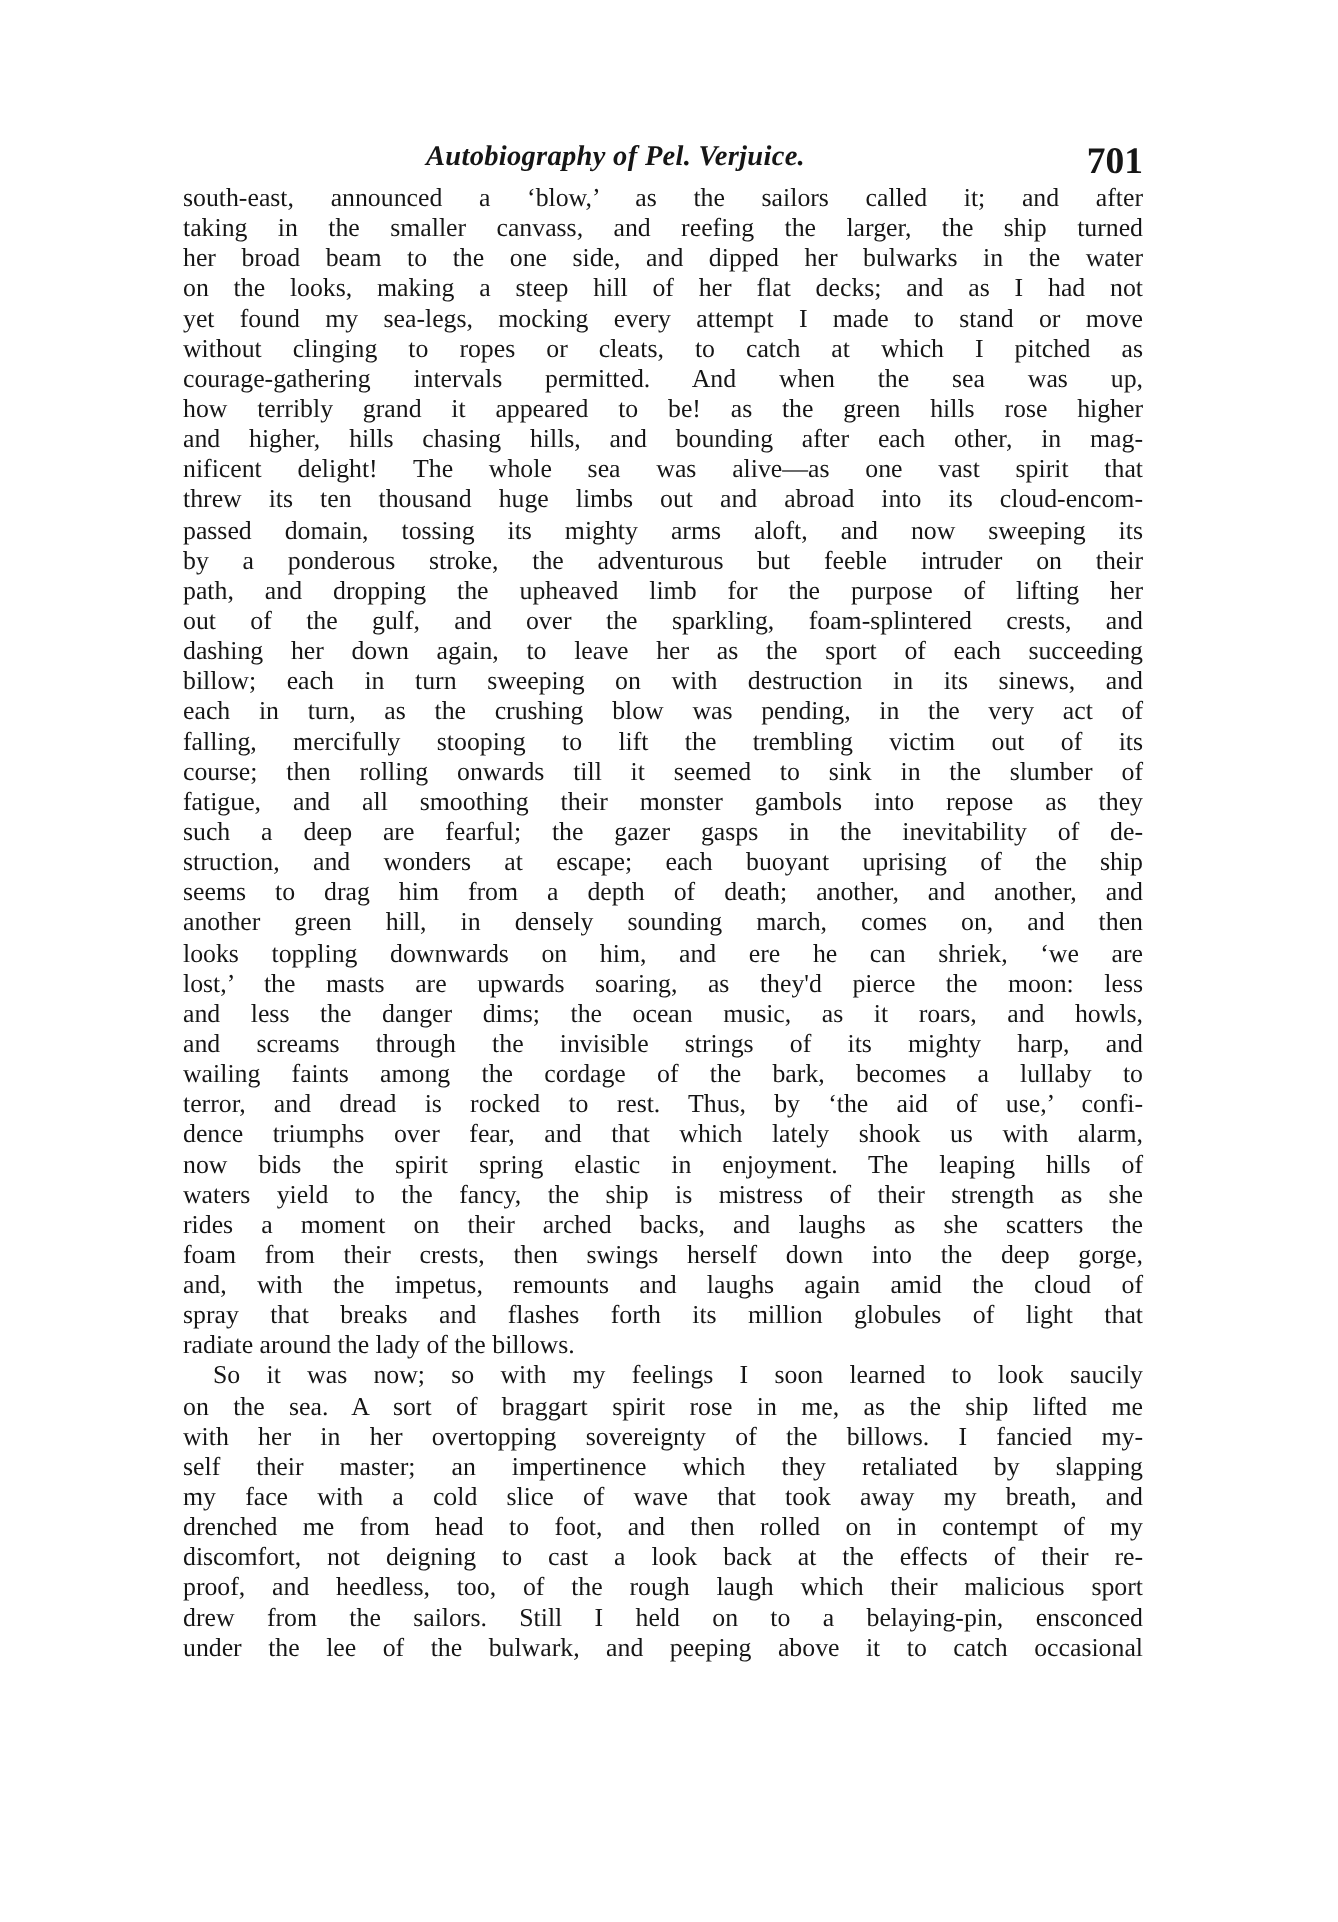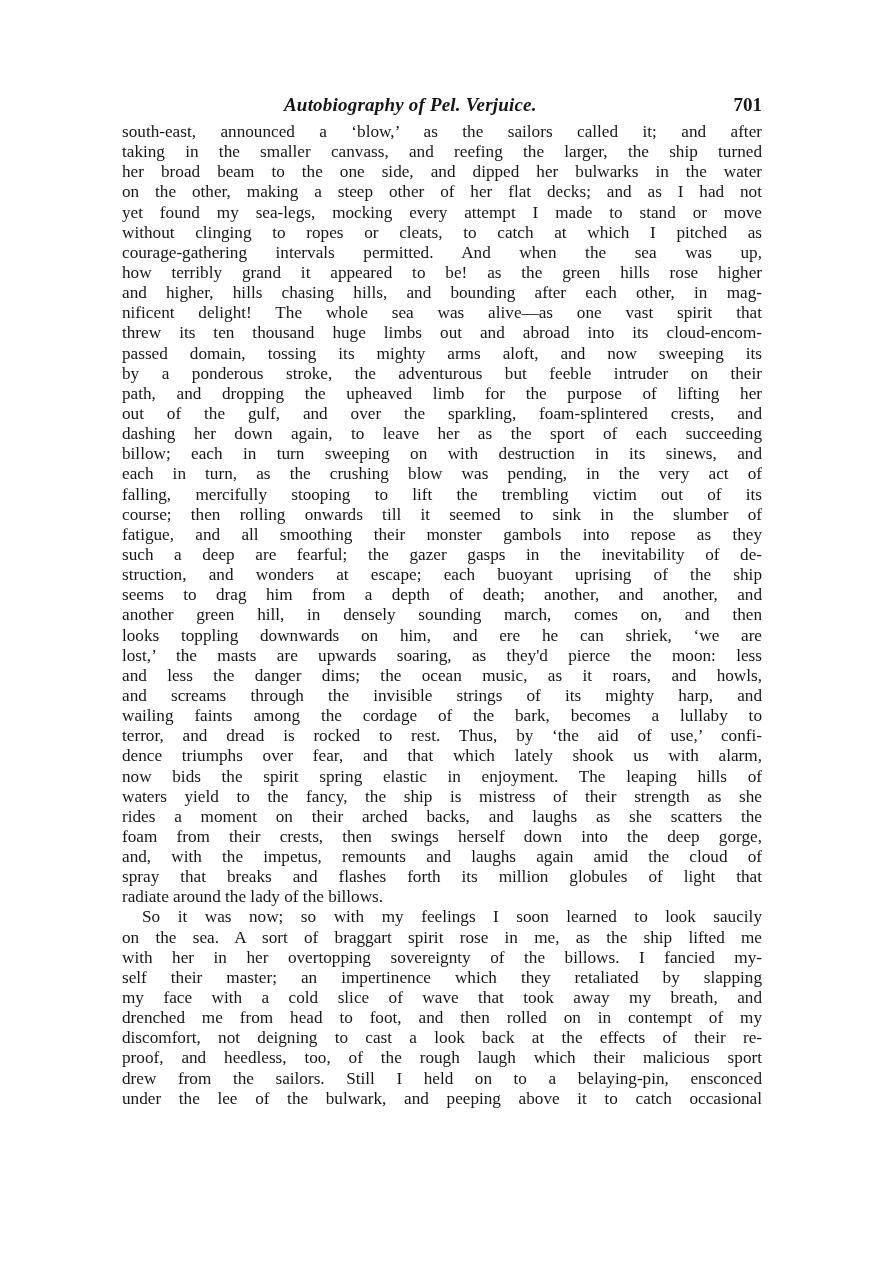--- a/index.html
+++ b/index.html
@@ -37,21 +37,21 @@
       font-weight: bold;
       font-size: 19px;
       letter-spacing: 0.2px;
       white-space: nowrap;
     }
     .page-number {
       position: absolute;
       right: 2px;
       top: 0;
       font-weight: bold;
-      font-size: 19px;
+      font-size: 25px;
       white-space: nowrap;
     }
     .body-text {
       position: absolute;
       left: 122px;
       top: 122px;
       width: 640px;
     }
     .line {
       display: block;
@@ -77,21 +77,21 @@
 
   <div class="running-head">
     <span class="running-title">Autobiography of Pel. Verjuice.</span>
     <span class="page-number">701</span>
   </div>
 
   <div class="body-text">
     <div class="line">south-east, announced a ‘blow,’ as the sailors called it; and after</div>
     <div class="line">taking in the smaller canvass, and reefing the larger, the ship turned</div>
     <div class="line">her broad beam to the one side, and dipped her bulwarks in the water</div>
-    <div class="line">on the other, making a steep other of her flat decks; and as I had not</div>
+    <div class="line">on the looks, making a steep hill of her flat decks; and as I had not</div>
     <div class="line">yet found my sea-legs, mocking every attempt I made to stand or move</div>
     <div class="line">without clinging to ropes or cleats, to catch at which I pitched as</div>
     <div class="line">courage-gathering intervals permitted. And when the sea was up,</div>
     <div class="line">how terribly grand it appeared to be! as the green hills rose higher</div>
     <div class="line">and higher, hills chasing hills, and bounding after each other, in mag-</div>
     <div class="line">nificent delight! The whole sea was alive—as one vast spirit that</div>
     <div class="line">threw its ten thousand huge limbs out and abroad into its cloud-encom-</div>
     <div class="line">passed domain, tossing its mighty arms aloft, and now sweeping its</div>
     <div class="line">by a ponderous stroke, the adventurous but feeble intruder on their</div>
     <div class="line">path, and dropping the upheaved limb for the purpose of lifting her</div>

